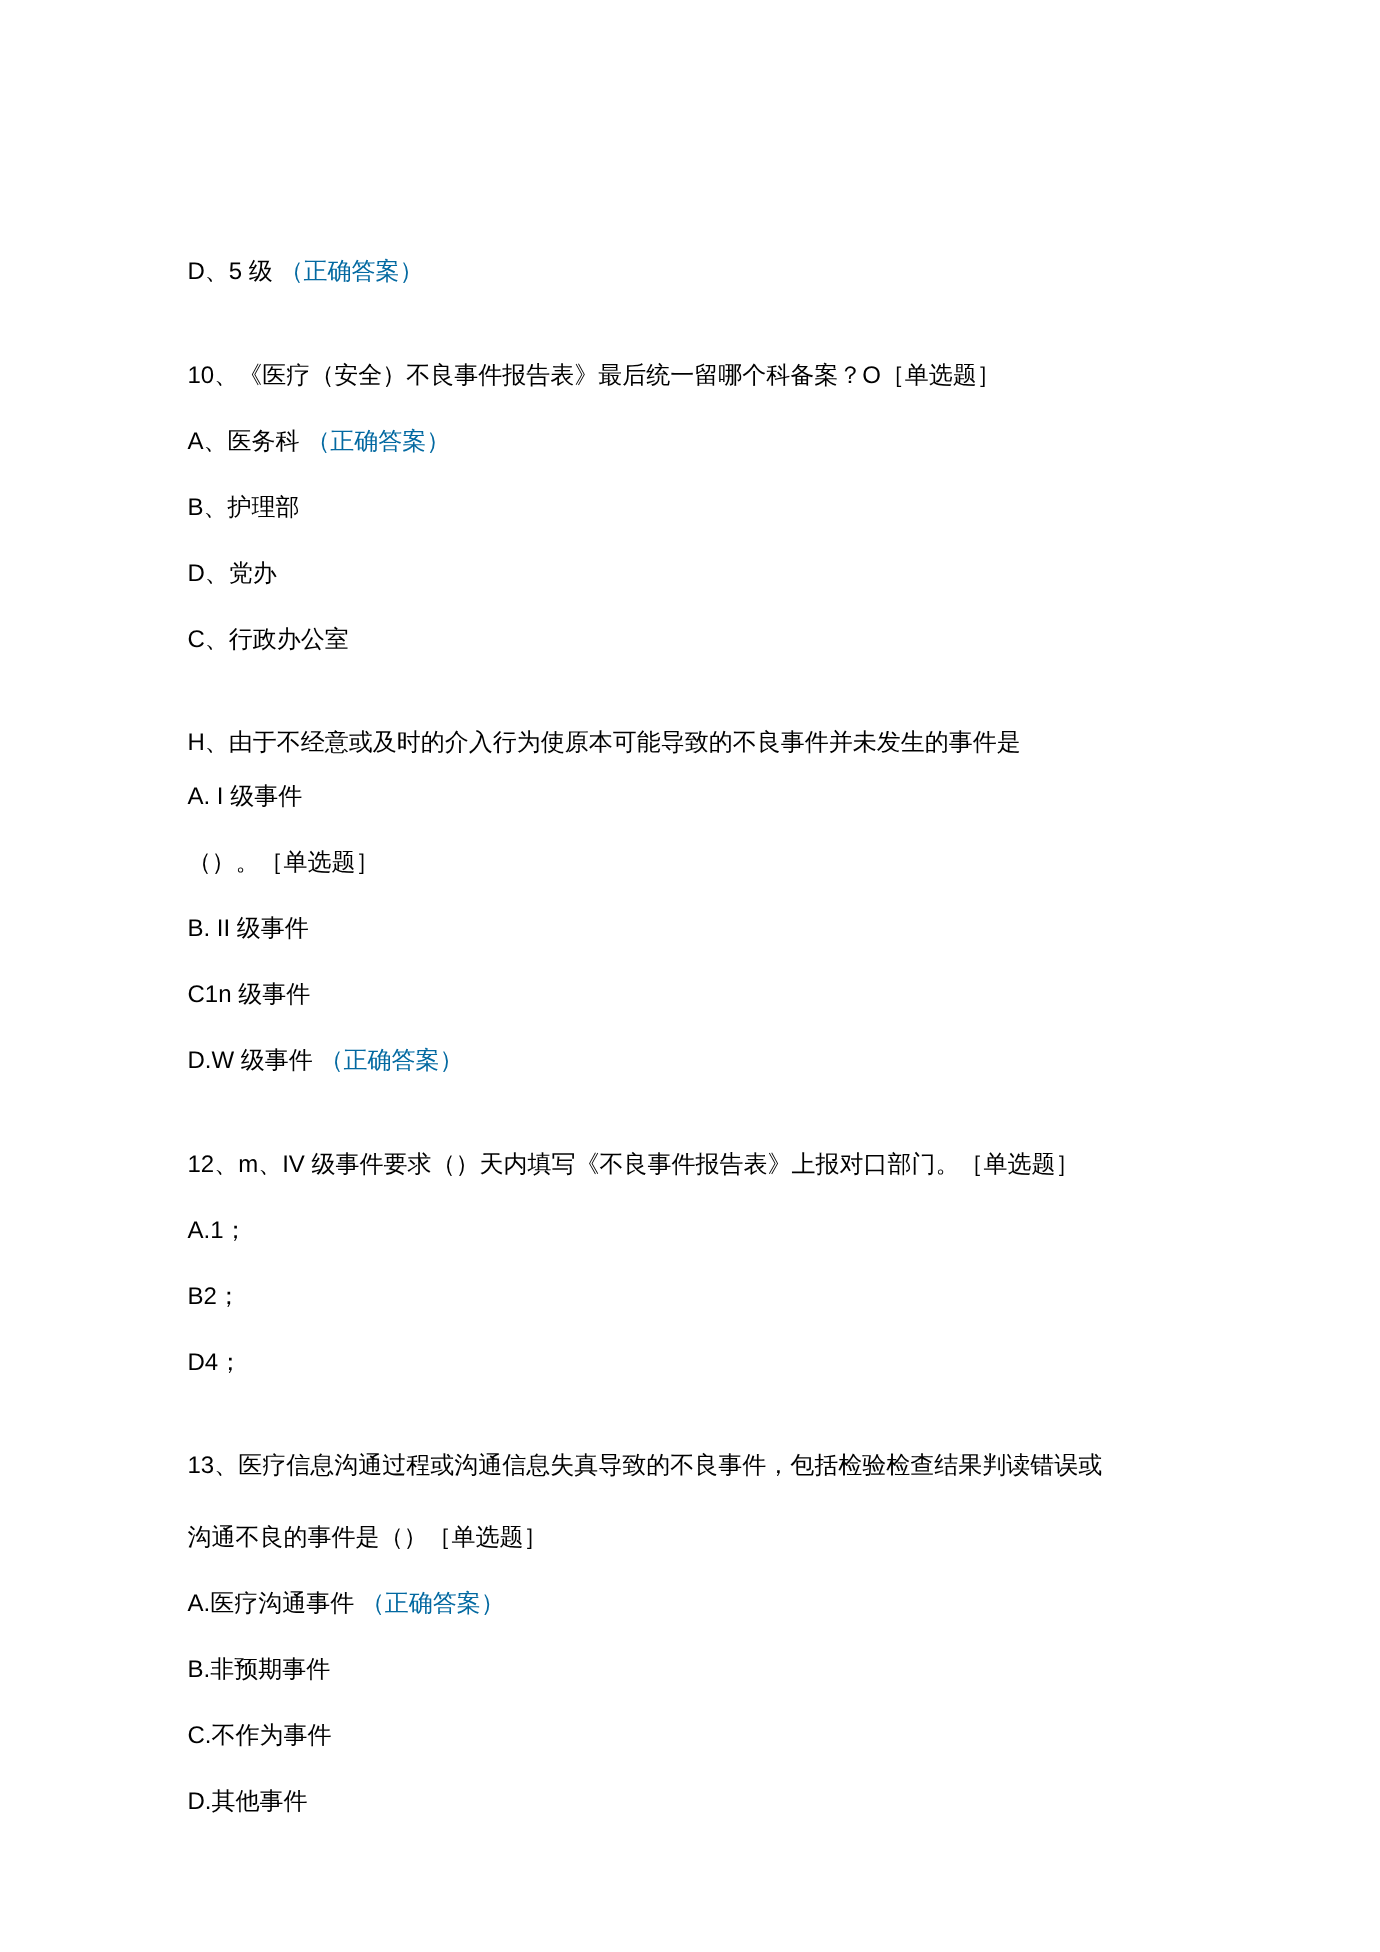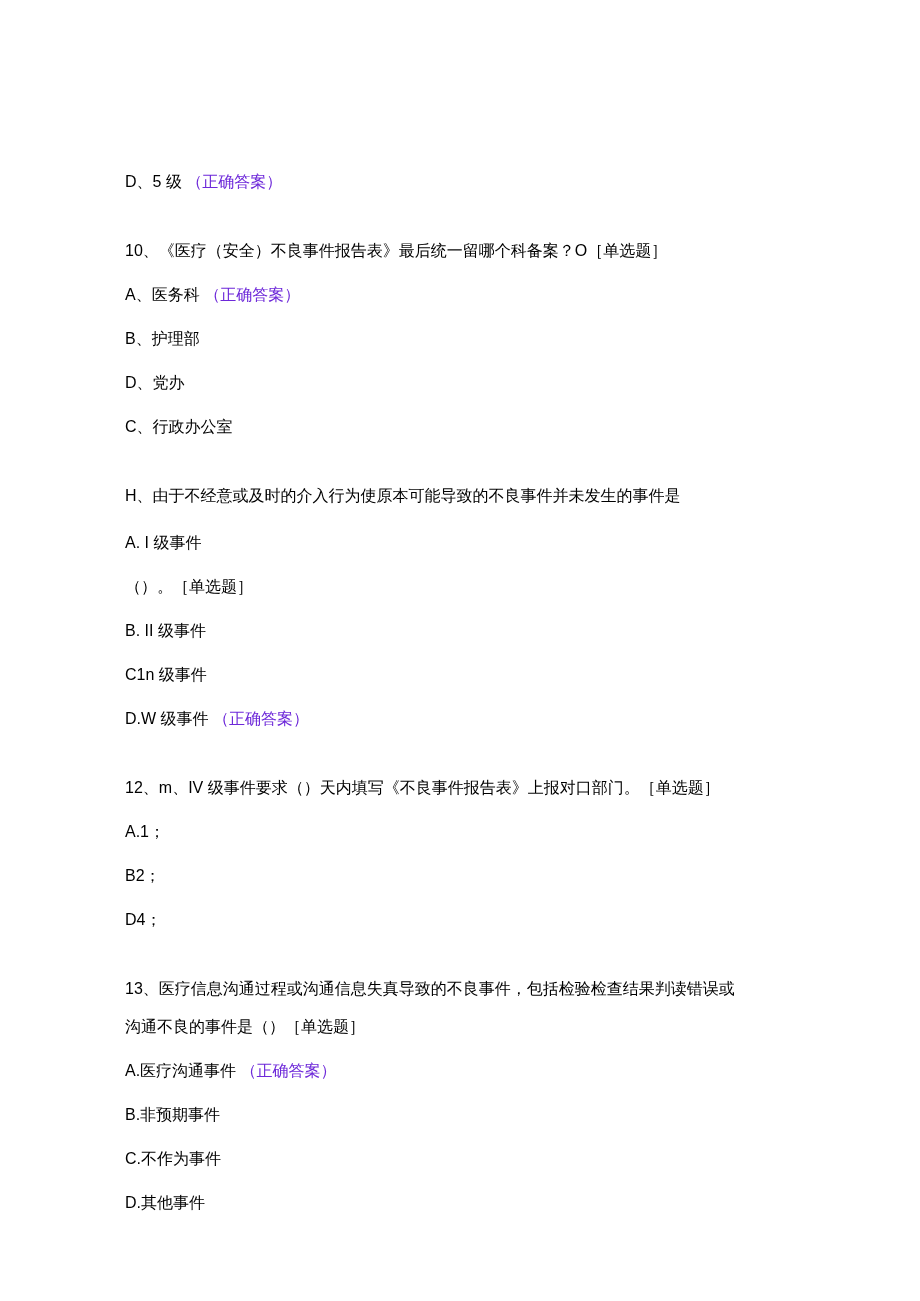--- a/index.html
+++ b/index.html
@@ -15,21 +15,21 @@
     .page {
       padding: 170px 125px 100px 125px;
     }
     .line {
       margin-bottom: 20px;
     }
     .block-gap {
       height: 25px;
     }
     .correct {
-      color: #6d28d9;
+      color: #0369a1;
     }
   </style>
 </head>
 <body>
 
 <div class="page">
 
   <div class="line">
     <span>D、5 级 </span><span class="correct">（正确答案）</span>
   </div>
@@ -39,39 +39,39 @@
   <div class="line">10、《医疗（安全）不良事件报告表》最后统一留哪个科备案？O［单选题］</div>
   <div class="line">
     <span>A、医务科 </span><span class="correct">（正确答案）</span>
   </div>
   <div class="line">B、护理部</div>
   <div class="line">D、党办</div>
   <div class="line">C、行政办公室</div>
 
   <div class="block-gap"></div>
 
-  <div class="line" style="margin-bottom:23px">H、由于不经意或及时的介入行为使原本可能导致的不良事件并未发生的事件是</div>
+  <div class="line" style="margin-bottom:12px">H、由于不经意或及时的介入行为使原本可能导致的不良事件并未发生的事件是</div>
   <div class="line">A.   I 级事件</div>
   <div class="line">（）。［单选题］</div>
   <div class="line">B.   II 级事件</div>
   <div class="line">C1n 级事件</div>
   <div class="line">
     <span>D.W 级事件 </span><span class="correct">（正确答案）</span>
   </div>
 
   <div class="block-gap"></div>
 
   <div class="line">12、m、IV 级事件要求（）天内填写《不良事件报告表》上报对口部门。［单选题］</div>
   <div class="line">A.1；</div>
   <div class="line">B2；</div>
   <div class="line">D4；</div>
 
   <div class="block-gap"></div>
 
-  <div class="line" style="margin-bottom:14px">13、医疗信息沟通过程或沟通信息失真导致的不良事件，包括检验检查结果判读错误或</div>
+  <div class="line" style="margin-bottom:24px">13、医疗信息沟通过程或沟通信息失真导致的不良事件，包括检验检查结果判读错误或</div>
   <div class="line">沟通不良的事件是（）［单选题］</div>
   <div class="line">
     <span>A.医疗沟通事件 </span><span class="correct">（正确答案）</span>
   </div>
   <div class="line">B.非预期事件</div>
   <div class="line">C.不作为事件</div>
   <div class="line">D.其他事件</div>
 
 </div>
 

